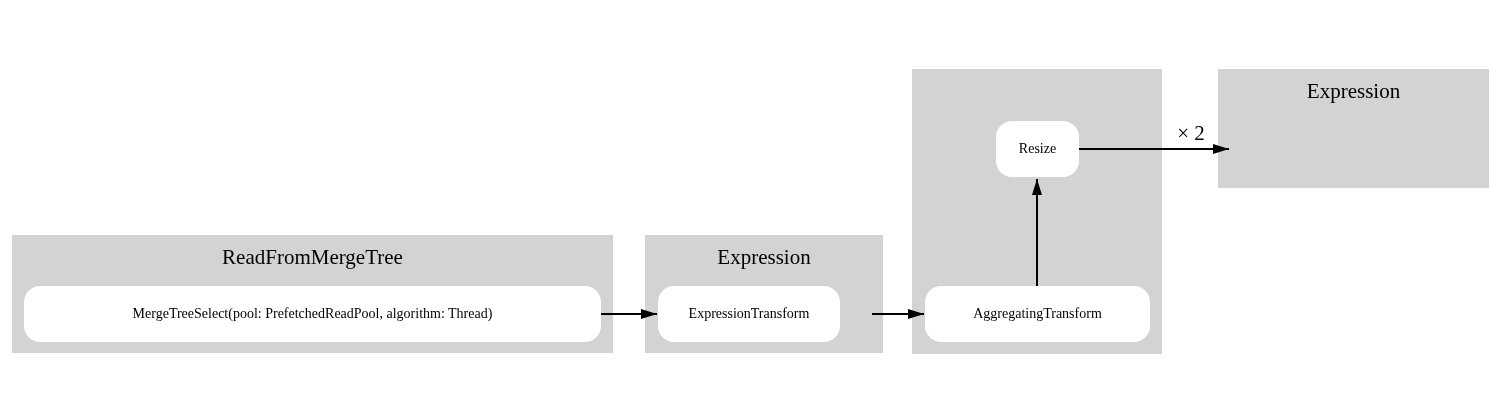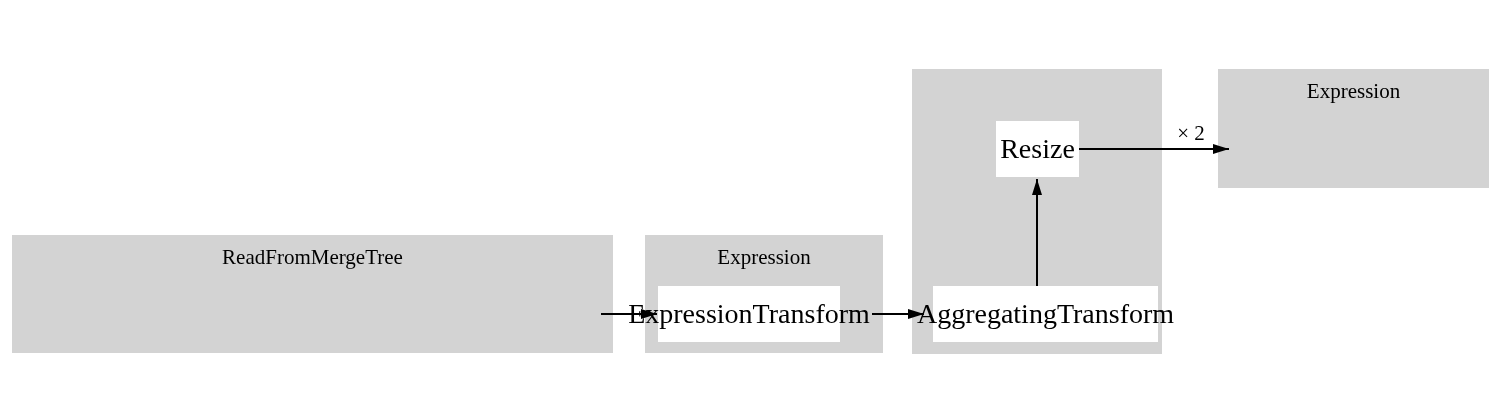--- a/index.html
+++ b/index.html
@@ -26,22 +26,23 @@
     line-height: 24px;
     text-align: center;
     white-space: nowrap;
   }
   .node {
     position: absolute;
     background: var(--node-bg, #ffffff);
     display: flex;
     align-items: center;
     justify-content: center;
-    font-size: 28px;
+    font-size: 14px;
     white-space: nowrap;
+    border-radius: 16px;
   }
   .edges {
     position: absolute;
     left: 0;
     top: 0;
     width: 1502px;
     height: 410px;
     pointer-events: none;
   }
   .edges line {
@@ -78,19 +79,20 @@
     <line x1="601" y1="314" x2="657" y2="314" marker-end="url(#arrow)"></line>
     <line x1="872" y1="314" x2="924" y2="314" marker-end="url(#arrow)"></line>
     <line x1="1037" y1="286" x2="1037" y2="179" marker-end="url(#arrow)"></line>
     <line x1="1079" y1="149" x2="1229" y2="149" marker-end="url(#arrow)"></line>
   </svg>
 
   <div class="cluster-title" style="left:12px; top:245px; width:601px;">ReadFromMergeTree</div>
   <div class="cluster-title" style="left:645px; top:245px; width:238px;">Expression</div>
   <div class="cluster-title" style="left:1218px; top:79px; width:271px;">Expression</div>
 
+  <div class="node" style="left:24px; top:286px; width:577px; height:56px;">MergeTreeSelect(pool: PrefetchedReadPool, algorithm: Thread)</div>
   <div class="node" style="left:658px; top:286px; width:182px; height:56px;">ExpressionTransform</div>
-  <div class="node" style="left:925px; top:286px; width:225px; height:56px;margin-left:8px;">AggregatingTransform</div>
+  <div class="node" style="left:925px; top:286px; width:225px; height:56px;">AggregatingTransform</div>
   <div class="node" style="left:996px; top:121px; width:83px; height:56px;">Resize</div>
 
   <div class="edge-label" style="left:1155px; top:121px; width:72px;">× 2</div>
 
 </div>
 
 </body></html>

